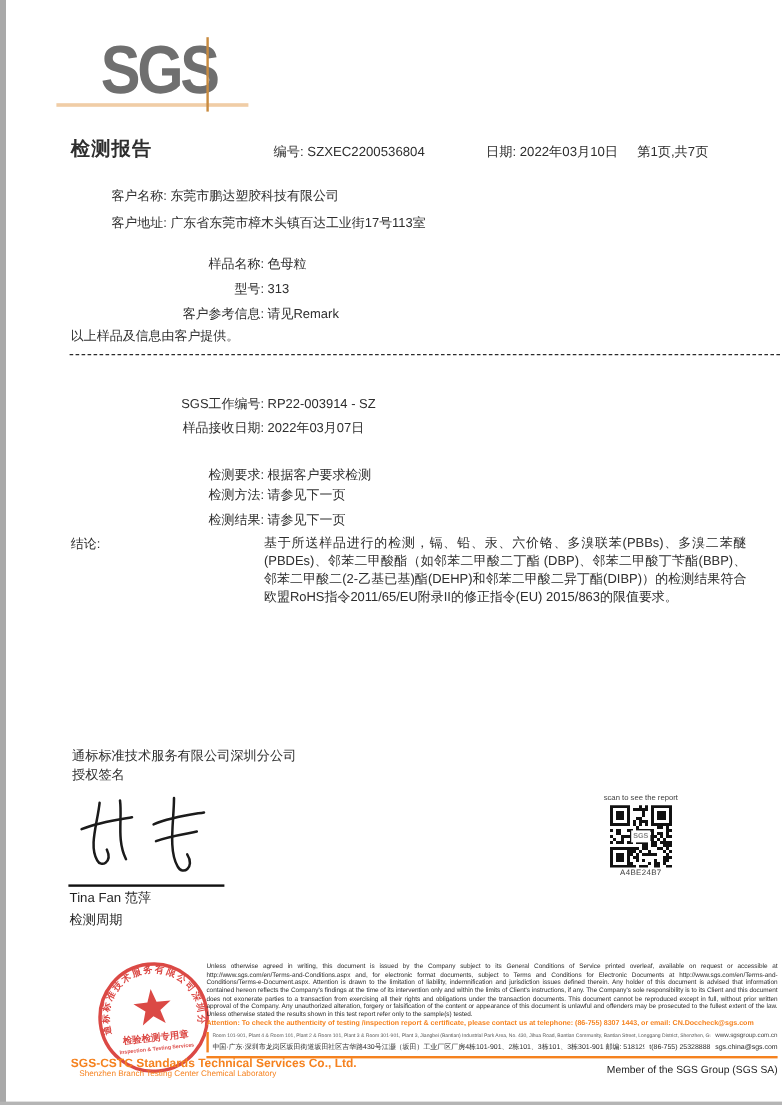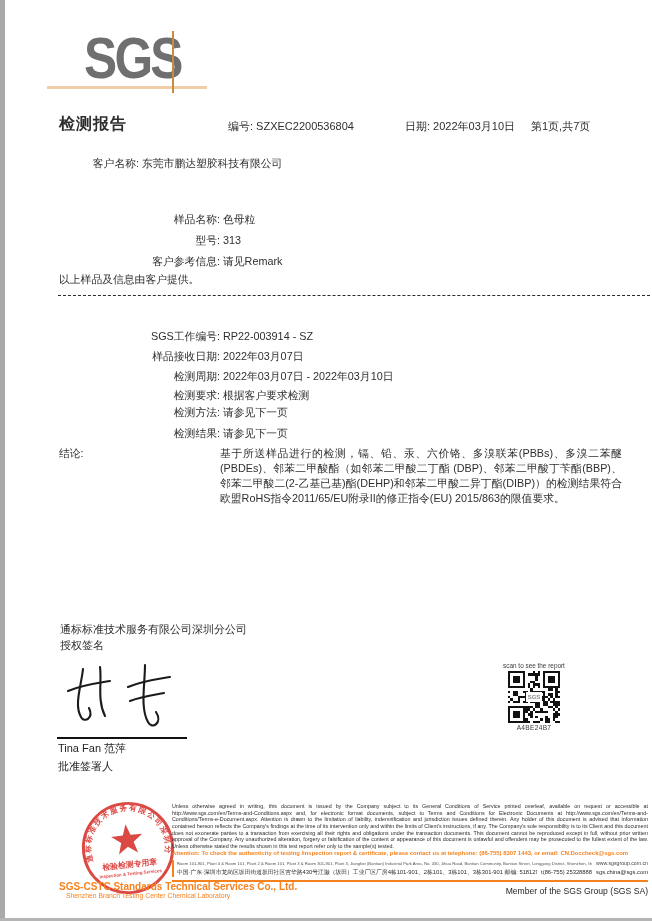--- a/index.html
+++ b/index.html
@@ -84,20 +84,24 @@
 
   <div class="title">检测报告</div>
   <div class="meta no">编号: SZXEC2200536804</div>
   <div class="meta date">日期: 2022年03月10日</div>
   <div class="meta page-info">第1页,共7页</div>
 
   <div class="row lblw-92" style="top:157px">
     <span class="lbl">客户名称:</span>
     <span>东莞市鹏达塑胶科技有限公司</span>
   </div>
+  <div class="row lblw-92" style="top:179px">
+    <span class="lbl">客户地址:</span>
+    <span>广东省东莞市樟木头镇百达工业街17号113室</span>
+  </div>
   <div class="row lblw-160" style="top:213px">
     <span class="lbl">样品名称:</span>
     <span>色母粒</span>
   </div>
   <div class="row lblw-160" style="top:234px">
     <span class="lbl">型号:</span>
     <span>313</span>
   </div>
   <div class="row lblw-160" style="top:255px">
     <span class="lbl">客户参考信息:</span>
@@ -107,24 +111,20 @@
 
   <div class="divider"></div>
 
   <div class="row lblw-160" style="top:330px">
     <span class="lbl">SGS工作编号:</span>
     <span>RP22-003914 - SZ</span>
   </div>
   <div class="row lblw-160" style="top:350px">
     <span class="lbl">样品接收日期:</span>
     <span>2022年03月07日</span>
-  </div>
-  <div class="row lblw-160" style="top:370px">
-    <span class="lbl">检测周期:</span>
-    <span>2022年03月07日 - 2022年03月10日</span>
   </div>
   <div class="row lblw-160" style="top:389px">
     <span class="lbl">检测要求:</span>
     <span>根据客户要求检测</span>
   </div>
   <div class="row lblw-160" style="top:406px">
     <span class="lbl">检测方法:</span>
     <span>请参见下一页</span>
   </div>
   <div class="row lblw-160" style="top:427px">
@@ -142,21 +142,21 @@
       <path d="M12 31 C26 25 42 23 54 21"></path>
       <path d="M27 9 C25 27 18 45 25 57 C28 63 38 59 33 48"></path>
       <path d="M44 7 C46 22 41 40 49 56"></path>
       <path d="M72 27 C86 21 102 19 114 17"></path>
       <path d="M89 5 C89 24 84 48 92 62 C96 70 107 63 100 52"></path>
       <path d="M74 41 C84 37 98 35 108 33"></path>
     </g>
   </svg>
   <div class="sig-line"></div>
   <div class="sig-name">Tina Fan 范萍</div>
-  <div class="sig-title">批准签署人</div>
+  <div class="sig-title">检测周期</div>
 
   <div class="qr-wrap">
     <div class="qr-caption">scan to see the report</div>
     <div class="qr-box">
       <svg id="qr-svg" width="52" height="52" viewBox="0 0 21 21" shape-rendering="crispEdges">
           <rect x="0" y="0" width="1" height="1" fill="#111"></rect>
           <rect x="1" y="0" width="1" height="1" fill="#111"></rect>
           <rect x="2" y="0" width="1" height="1" fill="#111"></rect>
           <rect x="3" y="0" width="1" height="1" fill="#111"></rect>
           <rect x="4" y="0" width="1" height="1" fill="#111"></rect>

